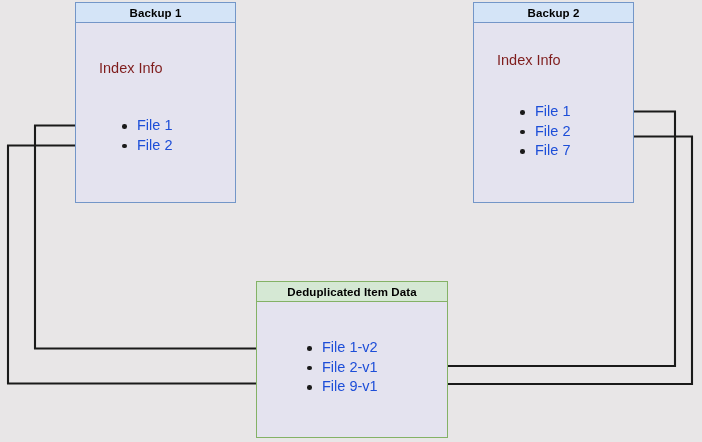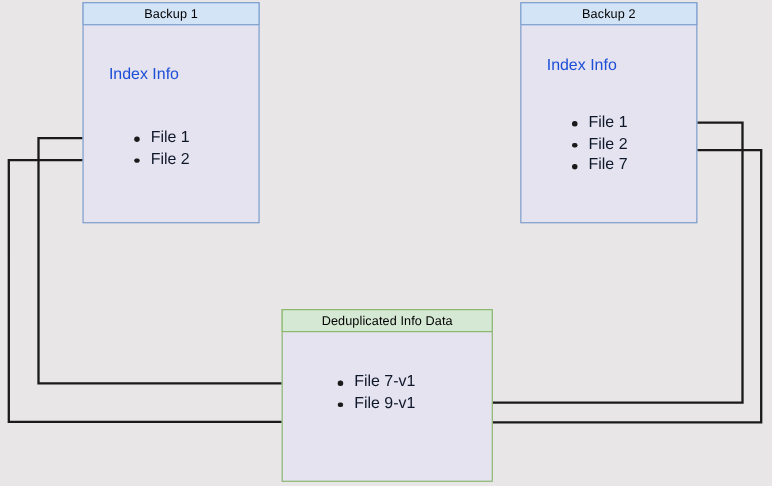--- a/index.html
+++ b/index.html
@@ -17,39 +17,39 @@
     position:absolute;left:0;top:0;width:100%;height:100%;
     box-sizing:border-box;
     background:#e4e3ef;
   }
   .box.blue .box-body{border:1.6px solid #7396c8;}
   .box.green .box-body{border:1.6px solid #84b266;}
   .box-header{
     position:absolute;left:0;top:0;width:100%;height:21px;
     box-sizing:border-box;
     display:flex;align-items:center;justify-content:center;
-    font-size:11.5px;font-weight:normal;color:#000;
+    font-size:11.5px;font-weight:bold;color:#000;
     letter-spacing:0.1px;
   }
   .box.blue .box-header{background:#d4e4f7;border:1.6px solid #7396c8;}
   .box.green .box-header{background:#d5e8d4;border:1.6px solid #84b266;}
   .index-label{
     position:absolute;
-    font-size:14.5px;color:#1d4ed8;
+    font-size:14.5px;color:#7f1d1d;
     white-space:nowrap;
   }
   .file-list{
     position:absolute;
     margin:0;padding:0;
     list-style:none;
   }
   .file-list li{
     position:relative;
     font-size:14.5px;
-    color:#0f172a;
+    color:#1d4ed8;
     line-height:19.6px;
     height:19.6px;
     padding-left:15px;
     white-space:nowrap;
   }
   .file-list li::before{
     content:"";
     position:absolute;
     left:0;top:8px;
     width:4.6px;height:4.6px;
@@ -104,20 +104,21 @@
     <div class="index-label" style="left:24px;top:50px;">Index Info</div>
     <ul class="file-list" style="left:47px;top:100px;">
       <li>File 1</li>
       <li>File 2</li>
       <li>File 7</li>
     </ul>
   </div>
 
   <div class="box green" style="left:256px;top:281px;width:192px;height:157px;">
     <div class="box-body"></div>
-    <div class="box-header">Deduplicated Info Data</div>
+    <div class="box-header">Deduplicated Item Data</div>
     <ul class="file-list" style="left:51px;top:57px;">
-      <li>File 7-v1</li>
+      <li>File 1-v2</li>
+      <li>File 2-v1</li>
       <li>File 9-v1</li>
     </ul>
   </div>
 
 </div>
 
 </body></html>

